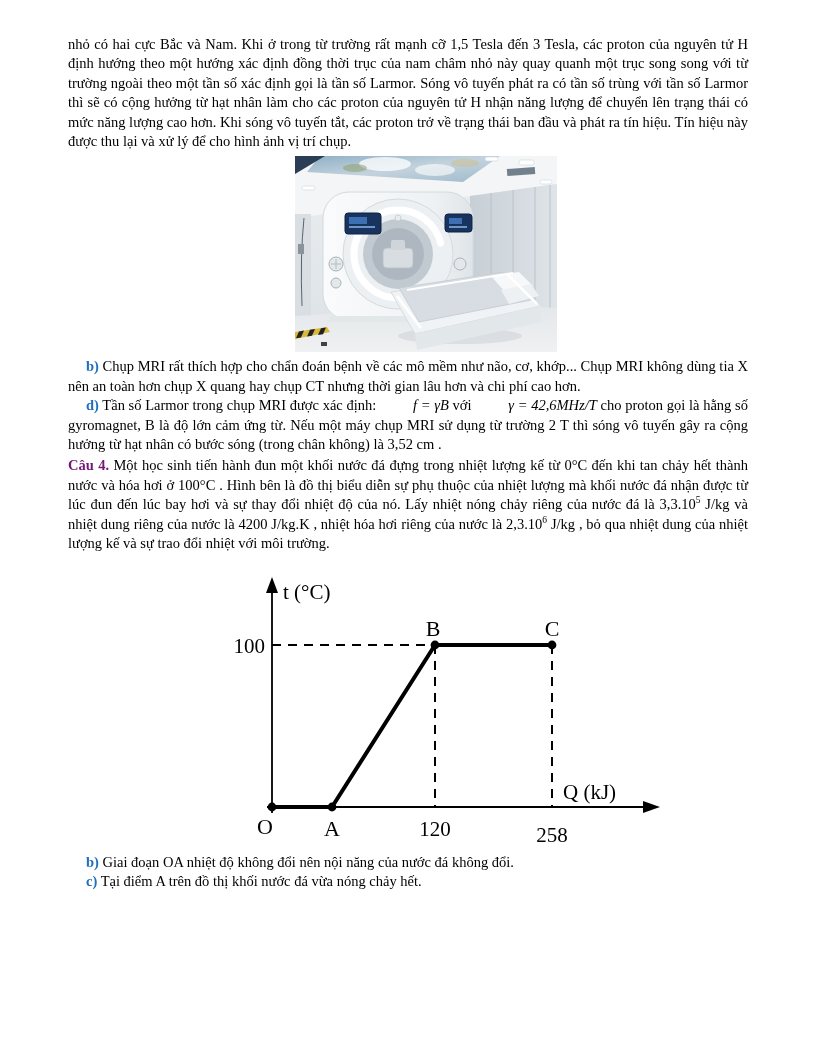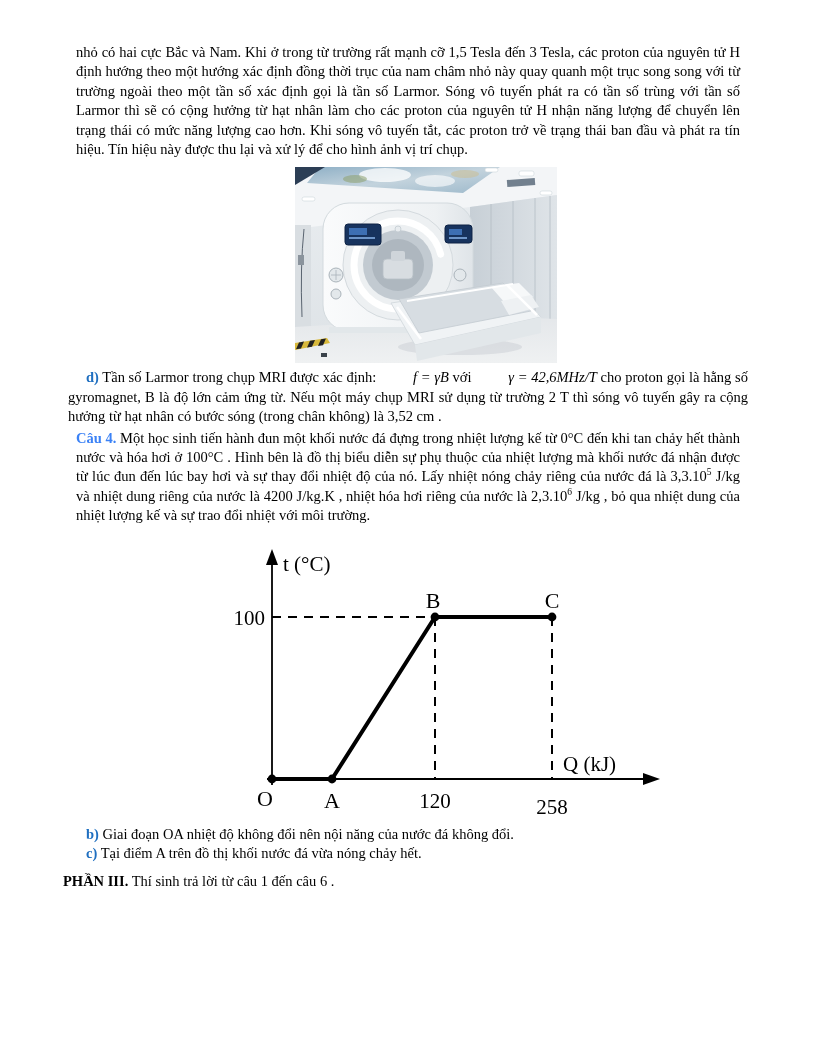--- a/index.html
+++ b/index.html
@@ -6,24 +6,24 @@
   body {
     width:816px; height:1056px; background:#ffffff;
     font-family:"Liberation Serif", serif; color:#000;
     overflow:hidden;
   }
   .content {
     padding:35px 68px 0 68px;
     font-size:14.5px; line-height:19.4px; text-align:justify;
   }
   p { margin:0; }
-  .para { margin:8px; }
+  .para { margin:0; }
   .item { text-indent:18px; }
   .marker { color:#1f6fc0; font-weight:bold; }
-  .qlabel { color:#3b82f6; font-weight:bold; }
+  .qlabel { color:#701a75; font-weight:bold; }
   .bold { font-weight:bold; }
   .math { font-style:italic;margin-left:33px; }
   sup { font-size:9.5px; line-height:0; vertical-align:super; }
   .photo { display:block; margin:5px 0 0 227px; width:262px; height:196px; }
   .items { margin-top:5px; }
   .cau4 { margin-top:2px; }
   .chart { display:block; margin:18px 0 0 137px; }
   .q4items { margin-top:9px; }
   .phan { text-indent:0; margin-left:-5px; }
   .chart text { font-family:"Liberation Serif", serif; fill:#000; }
@@ -126,20 +126,24 @@
     <polygon points="104,132 208,116 236,144 124,166" fill="#d7dde2" stroke="#c3cad0" stroke-width="0.8"></polygon>
     <polygon points="196,120 224,116 238,130 210,136" fill="#f6f8f9"></polygon>
     <polygon points="206,134 236,128 244,140 214,148" fill="#eef1f3"></polygon>
     <line x1="102" y1="140" x2="126" y2="172" stroke="#ffffff" stroke-width="2.5"></line>
     <line x1="212" y1="118" x2="242" y2="148" stroke="#ffffff" stroke-width="2.5"></line>
     <line x1="112" y1="134" x2="218" y2="117" stroke="#ffffff" stroke-width="2"></line>
   </svg>
 
   <div class="items">
     <div class="item">
+      <span class="marker">b)</span>
+      <span>Chụp MRI rất thích hợp cho chẩn đoán bệnh về các mô mềm như não, cơ, khớp... Chụp MRI không dùng tia X nên an toàn hơn chụp X quang hay chụp CT nhưng thời gian lâu hơn và chi phí cao hơn.</span>
+    </div>
+    <div class="item">
       <span class="marker">d)</span>
       <span>Tần số Larmor trong chụp MRI được xác định: </span><span class="math">f = γB</span><span> với </span><span class="math">γ = 42,6MHz/T</span><span> cho proton gọi là hằng số gyromagnet, B là độ lớn cảm ứng từ. Nếu một máy chụp MRI sử dụng từ trường 2 T thì sóng vô tuyến gây ra cộng hưởng từ hạt nhân có bước sóng (trong chân không) là 3,52 cm .</span>
     </div>
   </div>
 
   <p class="para cau4">
     <span class="qlabel">Câu 4.</span><span> Một học sinh tiến hành đun một khối nước đá đựng trong nhiệt lượng kế từ 0°C đến khi tan chảy hết thành nước và hóa hơi ở 100°C . Hình bên là đồ thị biểu diễn sự phụ thuộc của nhiệt lượng mà khối nước đá nhận được từ lúc đun đến lúc bay hơi và sự thay đổi nhiệt độ của nó. Lấy nhiệt nóng chảy riêng của nước đá là 3,3.10</span><sup>5</sup><span> J/kg và nhiệt dung riêng của nước là 4200 J/kg.K , nhiệt hóa hơi riêng của nước là 2,3.10</span><sup>6</sup><span> J/kg , bỏ qua nhiệt dung của nhiệt lượng kế và sự trao đổi nhiệt với môi trường.</span>
   </p>
 
   <svg class="chart" width="460" height="272" viewBox="0 0 460 272">
@@ -179,17 +183,14 @@
     <div class="item">
       <span class="marker">b)</span>
       <span>Giai đoạn OA nhiệt độ không đổi nên nội năng của nước đá không đổi.</span>
     </div>
     <div class="item">
       <span class="marker">c)</span>
       <span>Tại điểm A trên đồ thị khối nước đá vừa nóng chảy hết.</span>
     </div>
   </div>
 
-  <p class="para phan">
-    <span class="bold">PHẦN III.</span><span> Thí sinh trả lời từ câu 1 đến câu 6 .</span>
-  </p>
 
 </div>
 
 </body></html>

